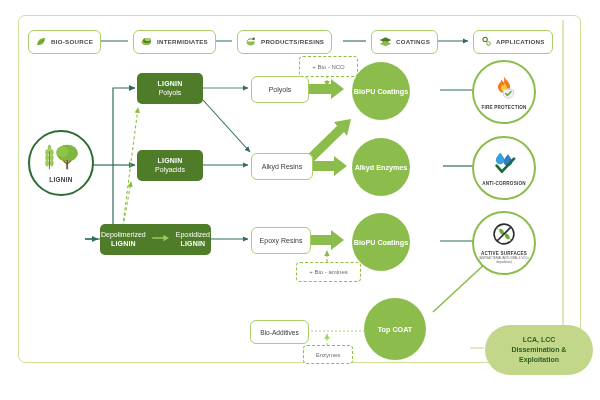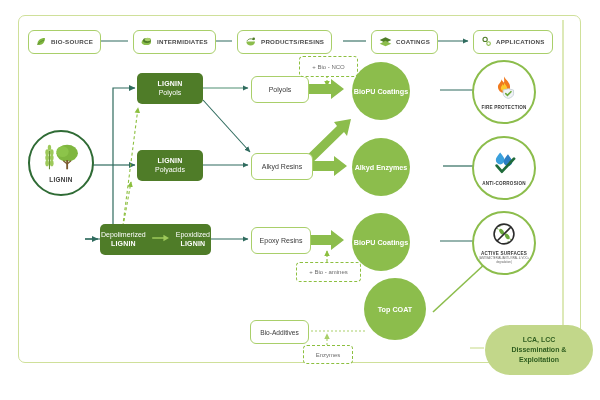--- a/index.html
+++ b/index.html
@@ -296,21 +296,21 @@
 
   <div class="circle" style="left:352px;top:62px;width:58px;height:58px;">
     <span>BioPU Coatings</span>
   </div>
   <div class="circle" style="left:352px;top:138px;width:58px;height:58px;">
     <span>Alkyd Enzymes</span>
   </div>
   <div class="circle" style="left:352px;top:213px;width:58px;height:58px;">
     <span>BioPU Coatings</span>
   </div>
-  <div class="circle" style="left:364px;top:278px;width:62px;height:62px;">
+  <div class="circle" style="left:364px;top:298px;width:62px;height:62px;">
     <span>Top COAT</span>
   </div>
 
   <div class="appc" style="left:472px;top:60px;width:60px;height:60px;">
     <span>
       <svg width="26" height="26" viewBox="0 0 30 30">
         <path d="M15 3c3 5 7 7 7 12a7 7 0 0 1-14 0c0-4 4-5 4-9 1 2 2 3 3 4 .5-2 0-5 0-7z" fill="#f07a1e"></path>
         <path d="M15 10c1.6 2.6 3.6 3.6 3.6 6.4a3.7 3.7 0 0 1-7.3 0c0-2.2 2.1-2.8 2.1-4.8.6 1.1 1.1 1.6 1.6 2z" fill="#fdc82f"></path>
         <path d="M20 17 l6 1.6v4.2c0 3-3 4.6-6 5.4-3-.8-6-2.4-6-5.4v-4.2z" fill="#f0f3f6" stroke="#c5ced6" stroke-width="1"></path>
         <path d="M17 22.6 l2 2 4-4.2" stroke="#6aa83c" stroke-width="1.8" fill="none" stroke-linecap="round"></path>

